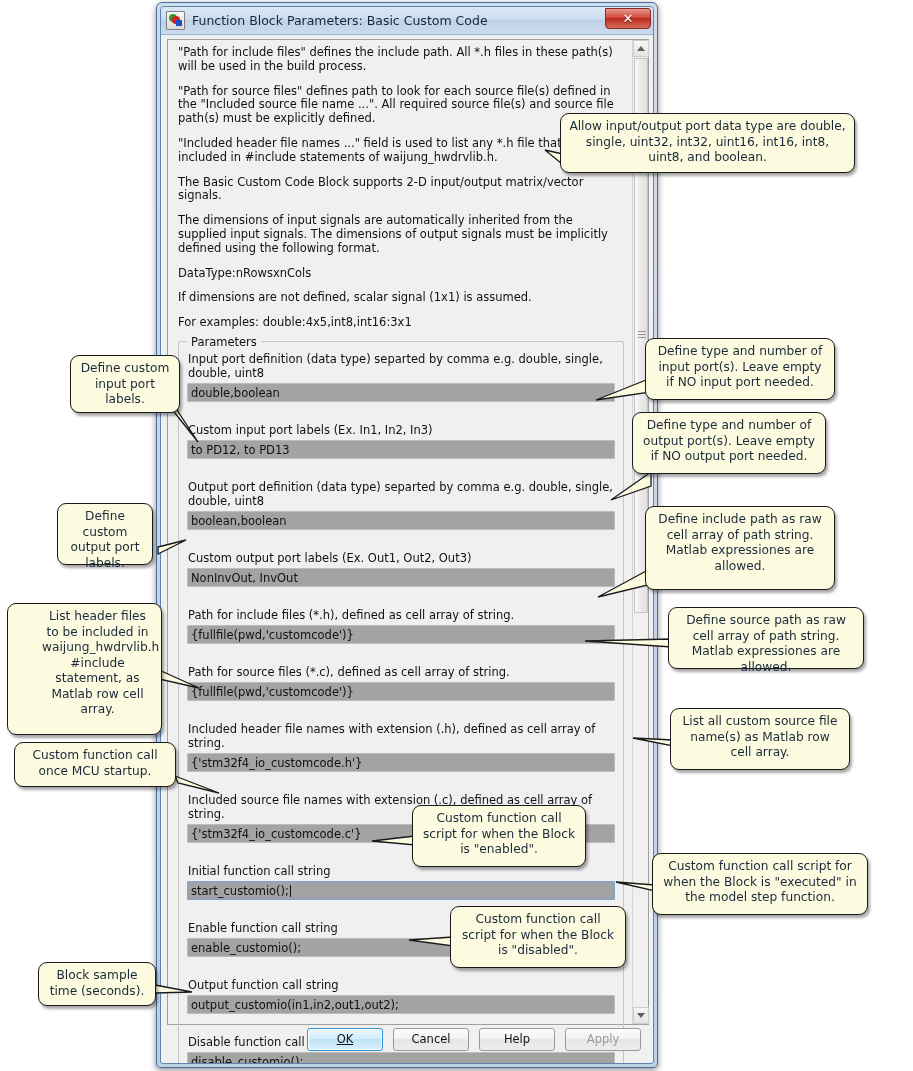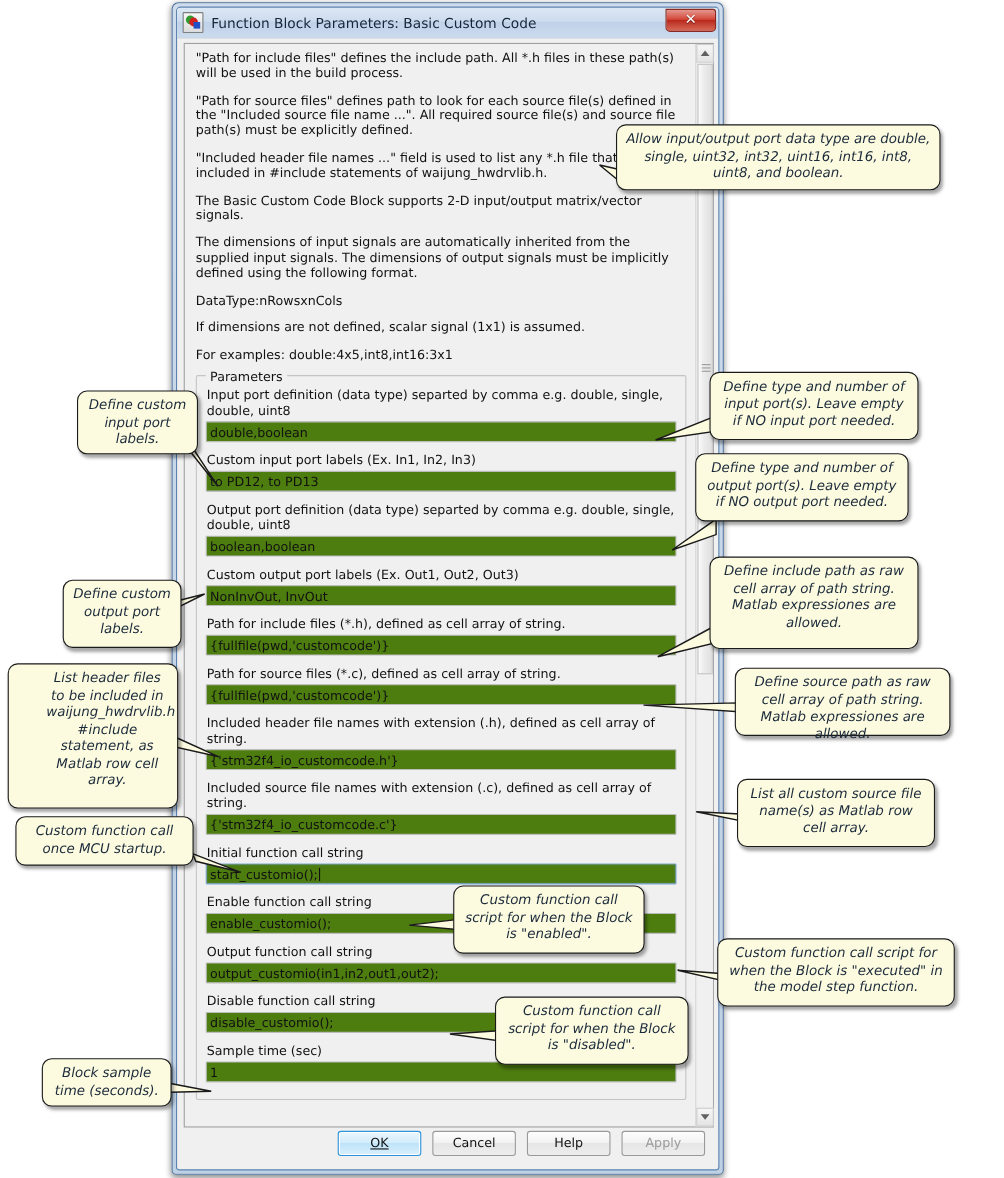--- a/index.html
+++ b/index.html
@@ -163,30 +163,30 @@
   .field { margin-bottom: 1px; }
   .field-label {
     font-size: 11.5px;
     color: #111;
     margin: 0 0 3px 1px;
     line-height: 14px;
   }
   .field-input {
     width: 100%;
     height: 19px;
-    background: #4d7c0f;
+    background: #a3a3a3;
     border: 1px solid #bcbcbc;
     box-sizing: border-box;
     font-size: 11.5px;
     font-family: "DejaVu Sans", "Liberation Sans", sans-serif;
     color: #111;
     padding: 1px 3px;
     line-height: 16px;
     border-radius: 1px;
-    margin-bottom: 9px;
+    margin-bottom: 21px;
     display: block;
     white-space: nowrap;
     overflow: hidden;
   }
   .field-input.focused {
     border: 1px solid #7aa5d2;
     box-shadow: inset 0 0 2px rgba(110,160,210,0.45);
   }
   .caret {
     display: inline-block;
@@ -233,21 +233,20 @@
     border: 1.4px solid #1a1a1a;
     border-radius: 9px;
     font-size: 12.2px;
     line-height: 15.5px;
     color: #1b2a3a;
     text-align: center;
     padding: 5px 8px;
     box-sizing: border-box;
     box-shadow: 2px 3px 3px rgba(0,0,0,0.35);
     z-index: 20;
-    font-style: italic;
   }
   .leader {
     position: absolute;
     z-index: 19;
     overflow: visible;
   }
   .leader svg { display:block; overflow: visible; }
 </style>
 </head>
 <body>
@@ -426,21 +425,21 @@
 <div class="callout" style="left:645px; top:506px; width:190px; height:84px;">Define include path as raw cell array of path string. Matlab expressiones are allowed.</div>
 
 <div class="callout" style="left:668px; top:607px; width:196px; height:62px;">Define source path as raw cell array of path string. Matlab expressiones are allowed.</div>
 
 <div class="callout" style="left:670px; top:708px; width:180px; height:62px;">List all custom source file name(s) as Matlab row cell array.</div>
 
 <div class="callout" style="left:652px; top:853px; width:216px; height:62px;">Custom function call script for when the Block is "executed" in the model step function.</div>
 
 <div class="callout" style="left:70px; top:355px; width:110px; height:58px;">Define custom input port labels.</div>
 
-<div class="callout" style="left:57px; top:503px; width:108px; height:62px;margin-top:24px;">Define custom output port labels.</div>
+<div class="callout" style="left:57px; top:503px; width:96px; height:62px;">Define custom output port labels.</div>
 
 <div class="callout" style="left:7px; top:603px; width:155px; height:132px;padding-left:34px;">List header files to be included in waijung_hwdrvlib.h #include statement, as Matlab row cell array.</div>
 
 <div class="callout" style="left:14px; top:742px; width:162px; height:45px;">Custom function call once MCU startup.</div>
 
 <div class="callout" style="left:38px; top:962px; width:118px; height:44px;">Block sample time (seconds).</div>
 
 <div class="callout" style="left:412px; top:805px; width:174px; height:62px;">Custom function call script for when the Block is "enabled".</div>
 
 <div class="callout" style="left:450px; top:906px; width:176px; height:62px;">Custom function call script for when the Block is "disabled".</div>

